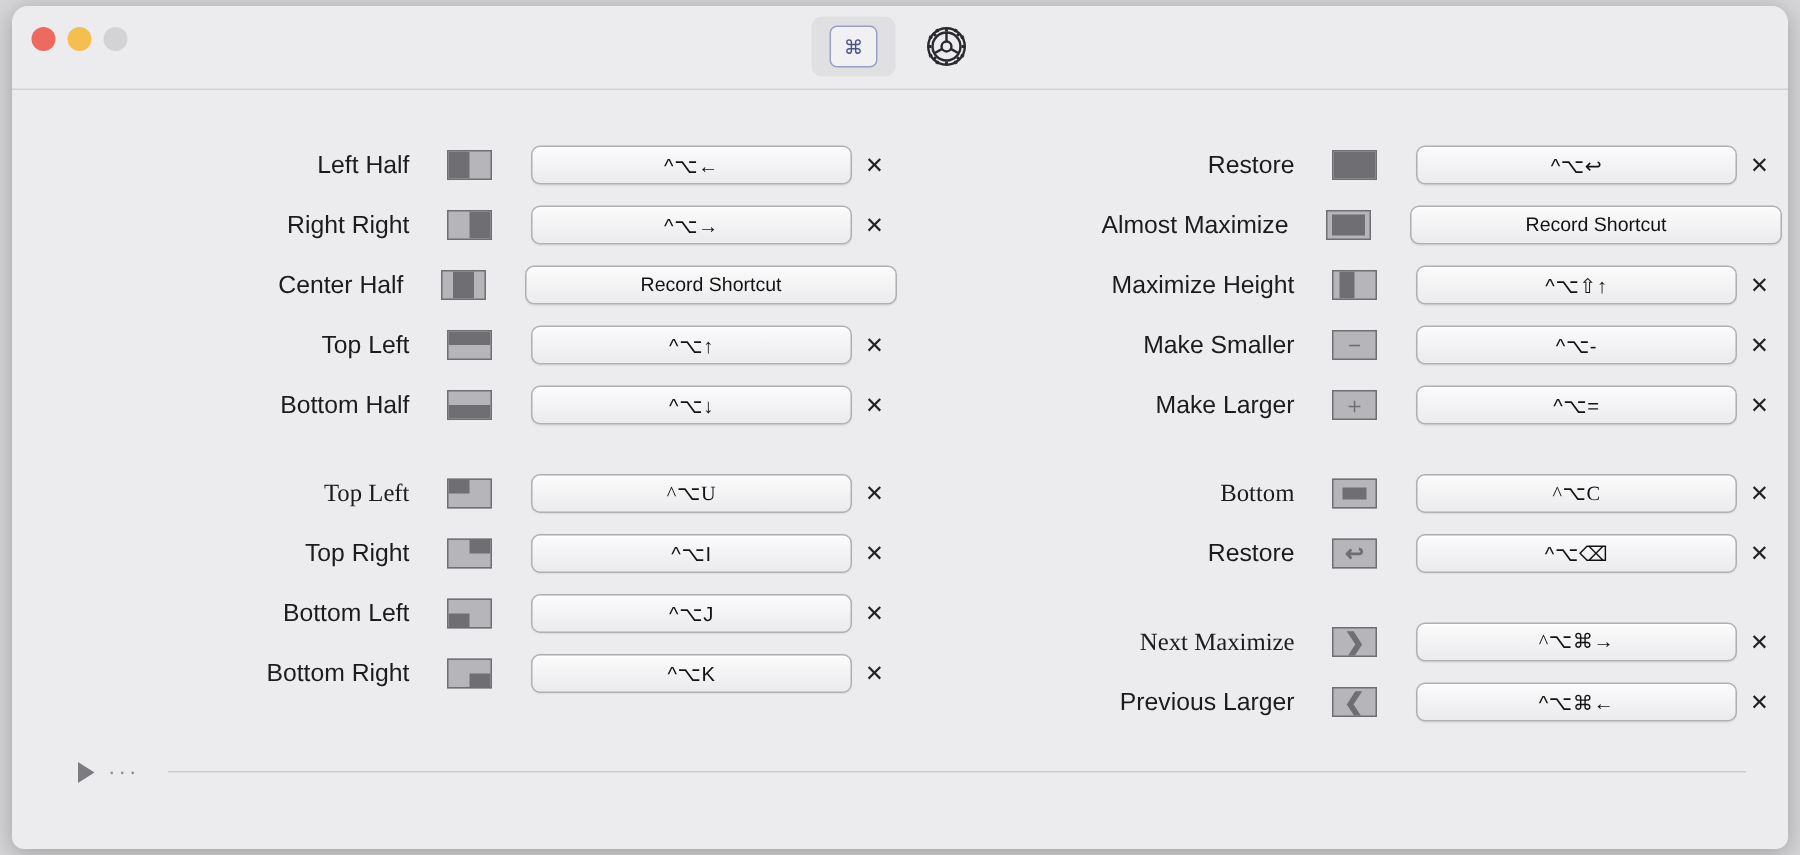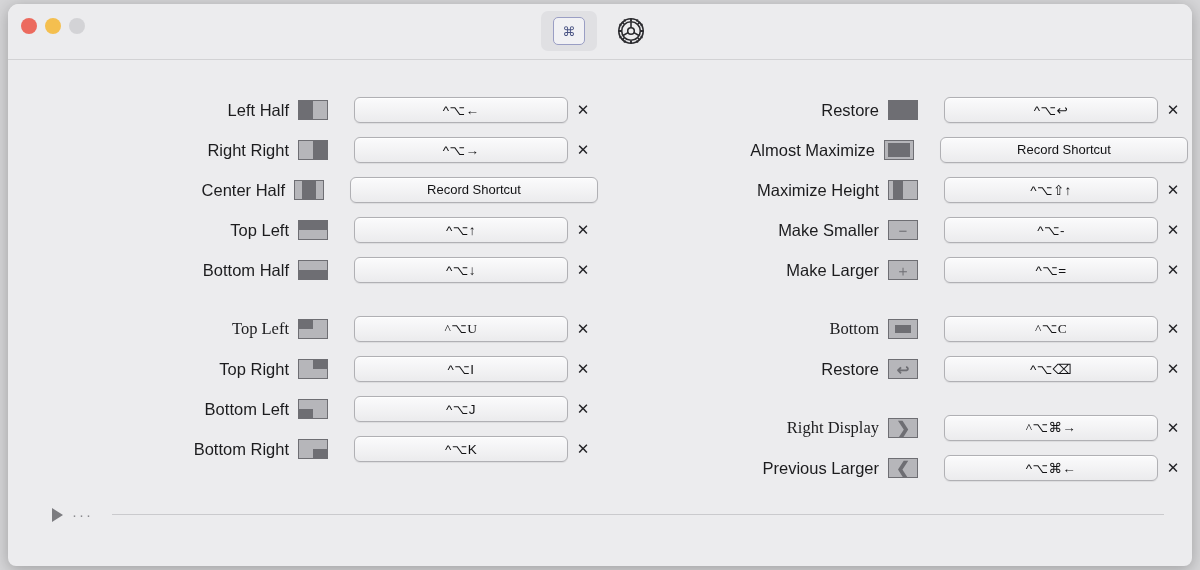--- a/index.html
+++ b/index.html
@@ -105,21 +105,21 @@
     height: 40px;
     justify-content: flex-end;
   }
   .row.gap-above { margin-top: 19px; font-family: Liberation Serif, serif; }
 
   .row-label {
     font-size: 16.5px;
     color: #1c1c1e;
     text-align: right;
     white-space: nowrap;
-    padding-right: 9px;
+    padding-right: 25px;
   }
 
   
   .winicon {
     width: 30px;
     height: 20px;
     border: 1px solid #6e6e73;
     background: #b6b6ba;
     position: relative;
     flex: 0 0 auto;
@@ -413,21 +413,21 @@
             <span class="row-label">Restore</span>
             <span class="winicon">
               <span class="glyph" style="font-size: 15px; font-weight: 700;">↩</span>
             </span>
             <div class="shortcut-group">
               <div class="shortcut-btn">^⌥⌫</div>
               <div class="clear-btn">✕</div>
             </div>
           </div>
           <div class="row gap-above">
-            <span class="row-label">Right Display</span>
+            <span class="row-label">Next Maximize</span>
             <span class="winicon">
               <span class="glyph" style="font-size: 17px; font-weight: 700;">❯</span>
             </span>
             <div class="shortcut-group">
               <div class="shortcut-btn">^⌥⌘→</div>
               <div class="clear-btn">✕</div>
             </div>
           </div>
           <div class="row">
             <span class="row-label">Previous Larger</span>

